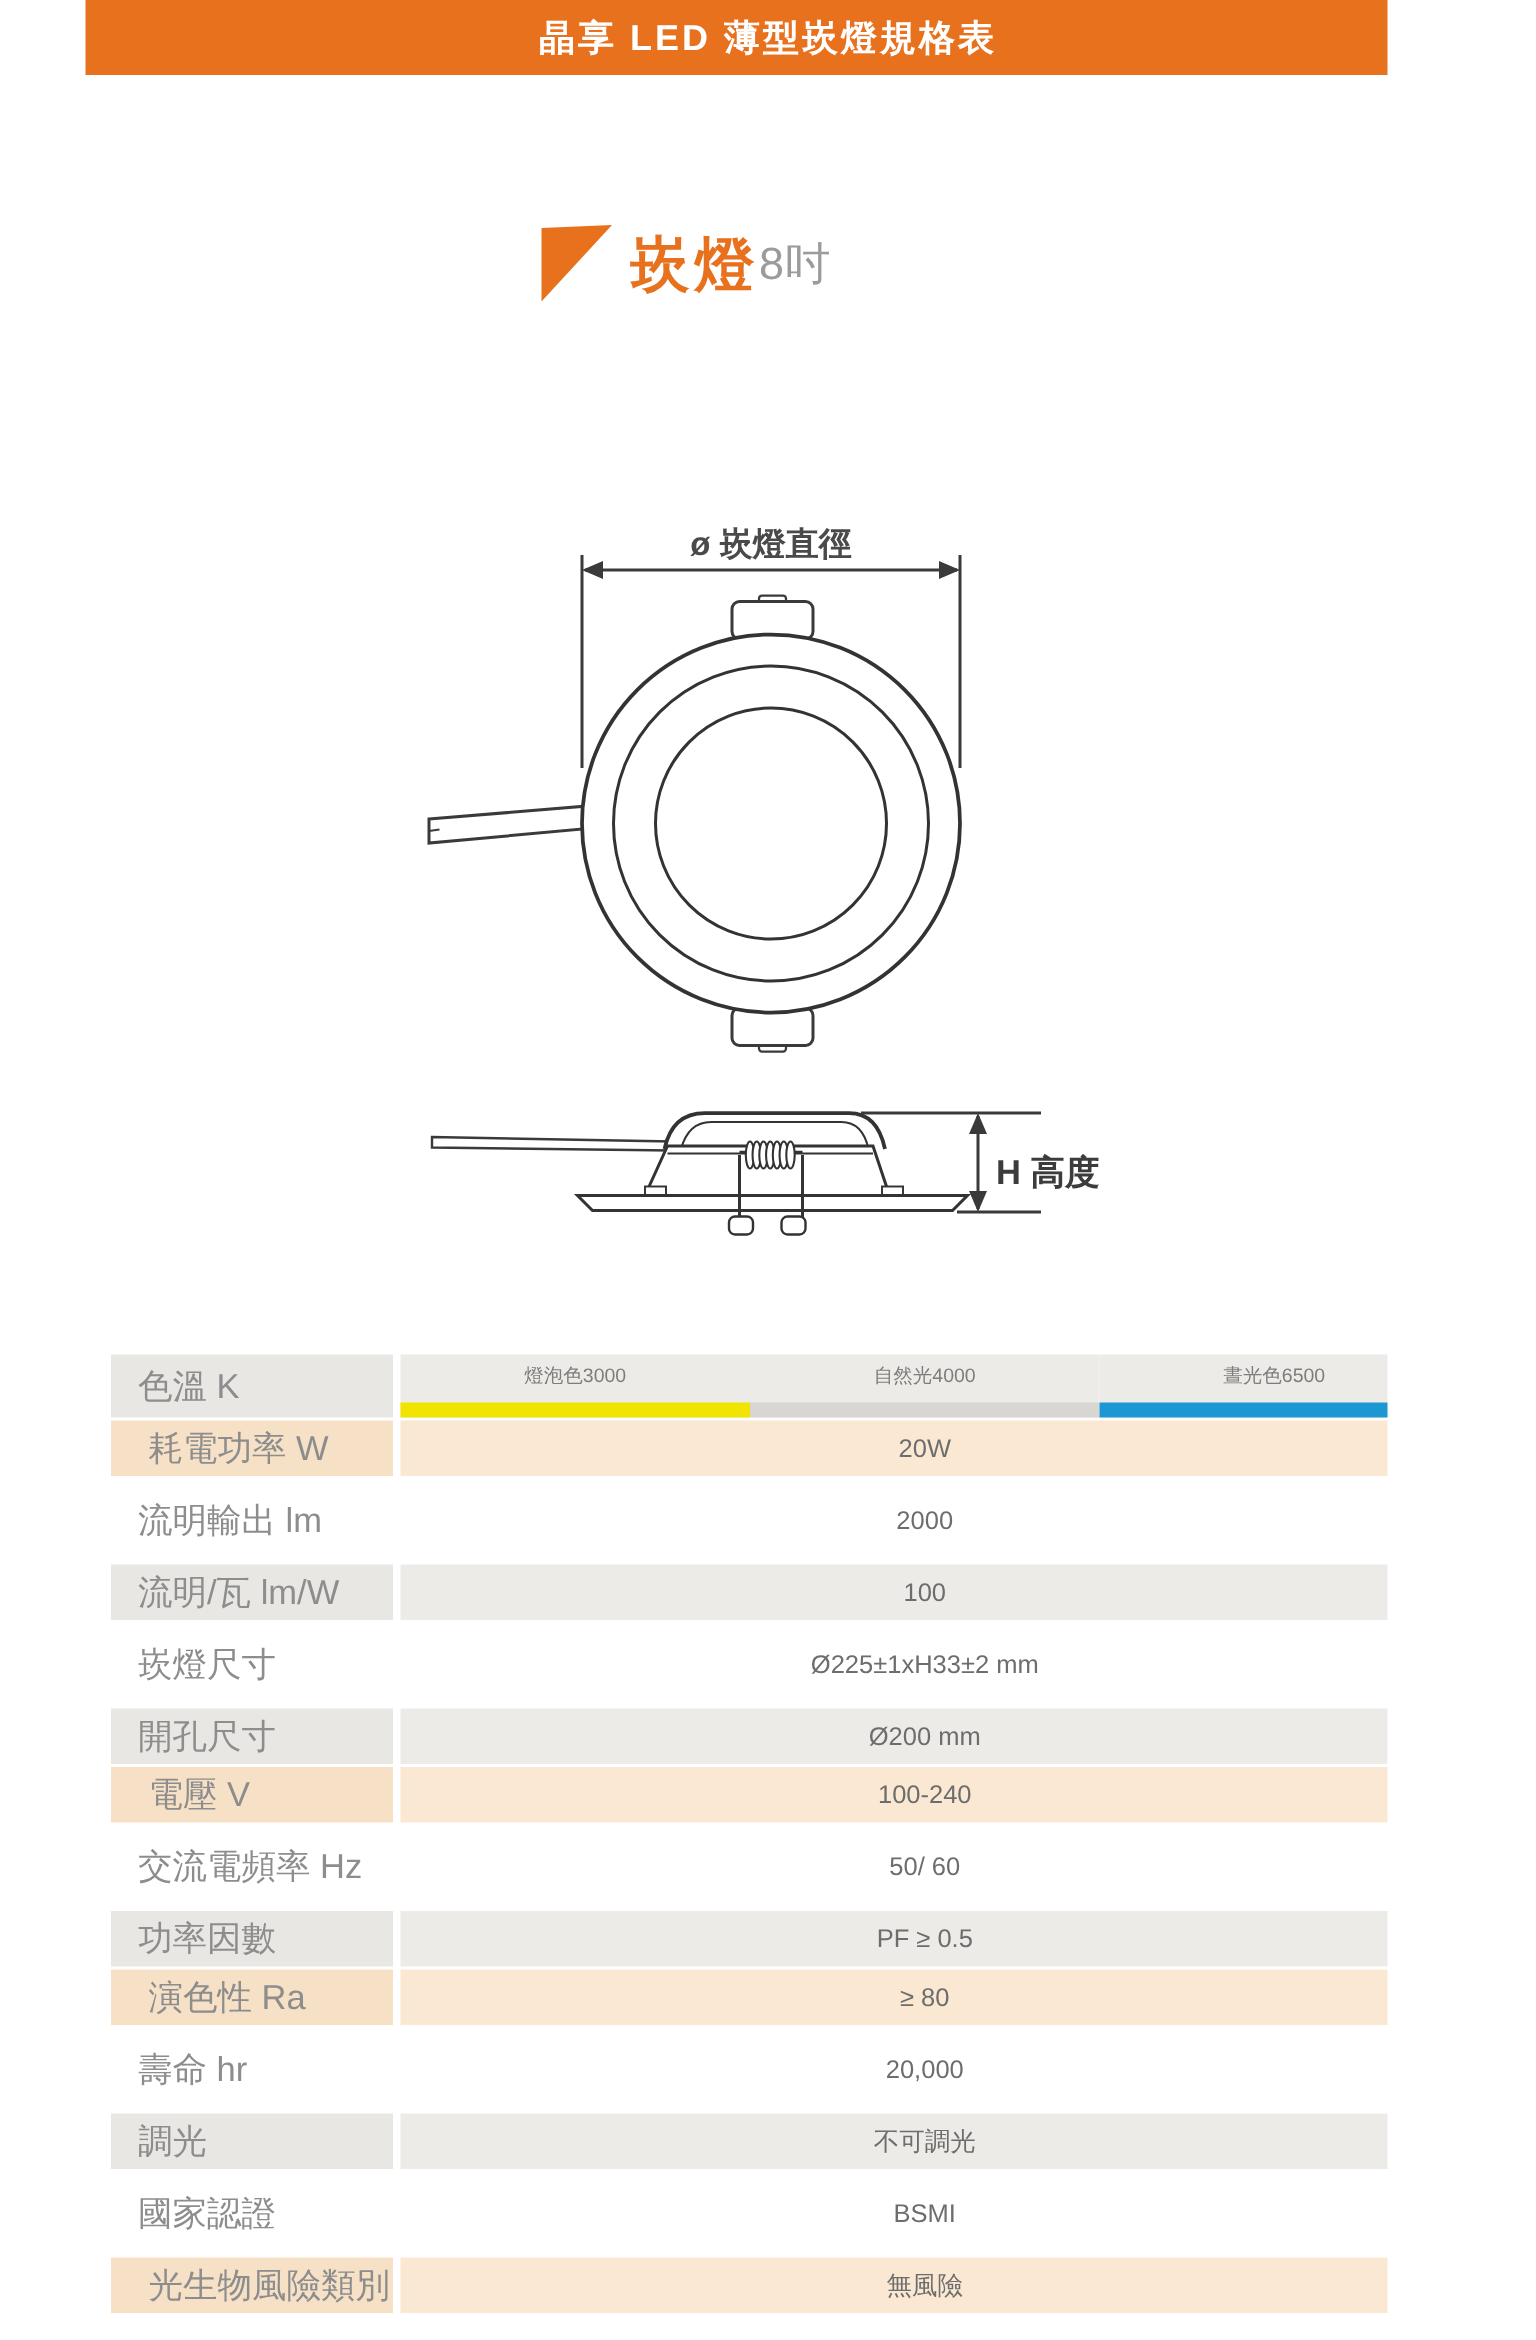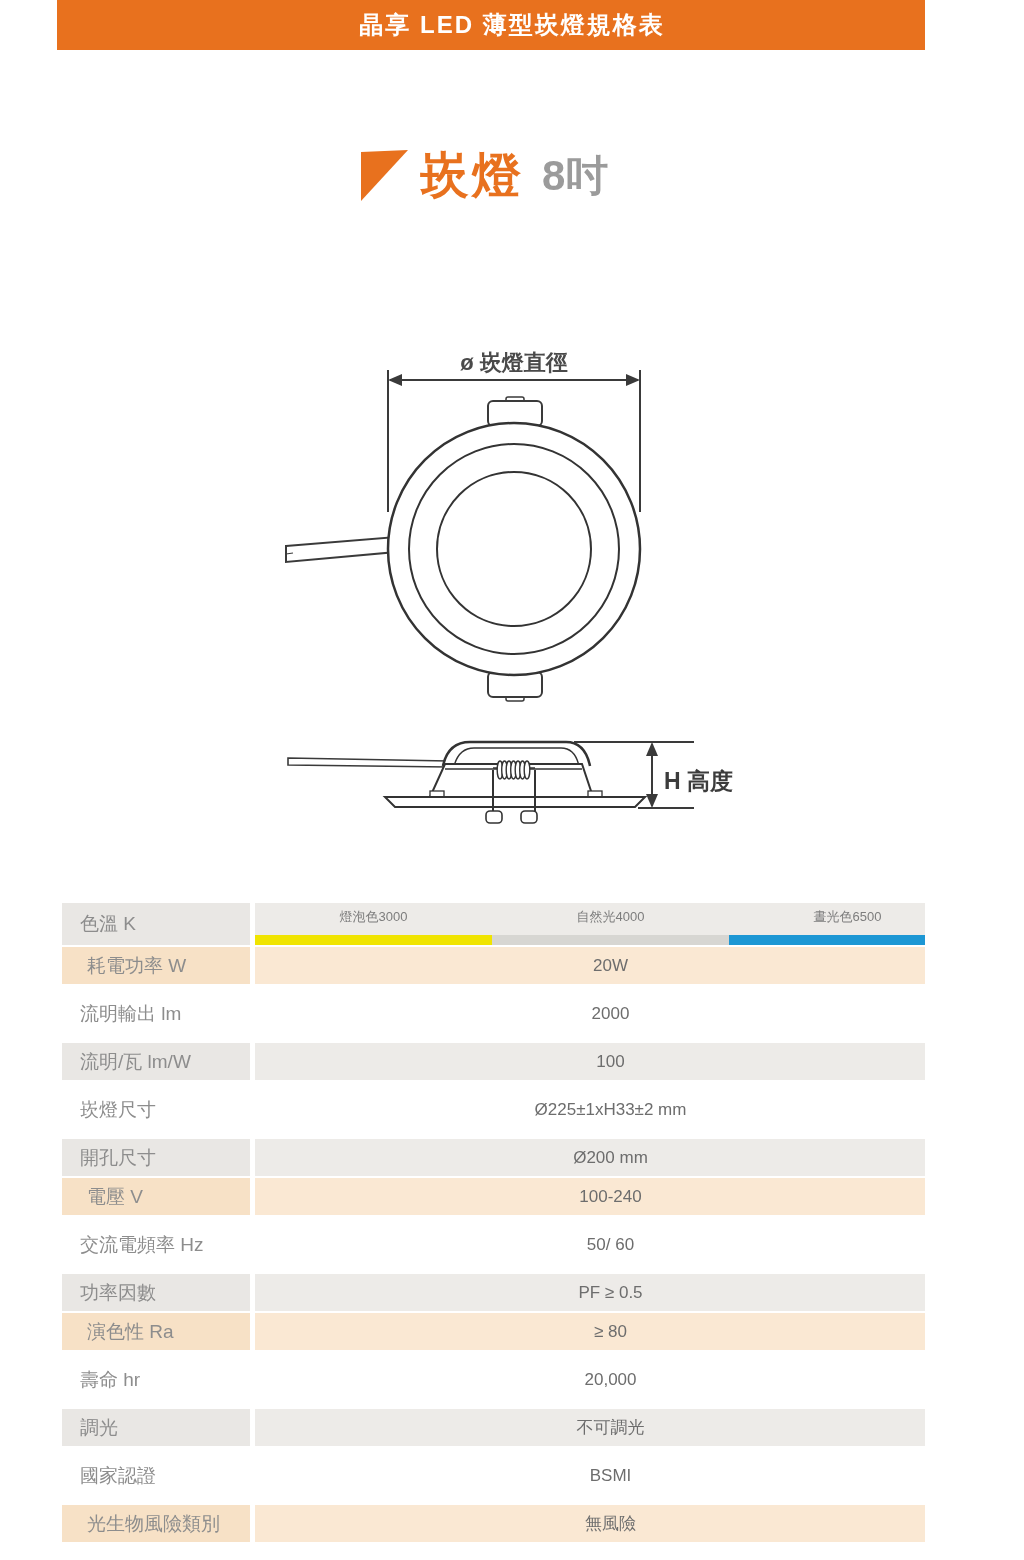--- a/index.html
+++ b/index.html
@@ -13,31 +13,31 @@
   body{margin:0;background:#ffffff;font-family:"Liberation Sans","DejaVu Sans",sans-serif;}
   .page{position:relative;width:925px;height:1560px;background:#ffffff;overflow:hidden;}
 
   
   .header-bar{position:absolute;left:57px;top:0;width:910px;height:50px;background:var(--orange);
     display:flex;align-items:center;justify-content:center;}
   .header-title{color:#ffffff;font-size:24px;font-weight:bold;letter-spacing:2px;}
 
   
   .section-title{position:absolute;left:356px;top:144px;height:64px;display:flex;align-items:center;}
-  .section-name{color:var(--orange);font-size:49px;font-weight:bold;letter-spacing:3px;margin-left:8px;}
-  .section-size{color:#9b9b9b;font-size:42px;font-weight:bold;margin-left:18px;letter-spacing:1px;}
+  .section-name{color:var(--orange);font-size:40px;font-weight:bold;letter-spacing:3px;margin-left:8px;}
+  .section-size{color:#9b9b9b;font-size:30px;font-weight:normal;letter-spacing:1px;}
 
   .drawing-top{position:absolute;left:268px;top:340px;}
   .drawing-side{position:absolute;left:258px;top:716px;}
 
   
   .spec-table{position:absolute;left:62px;top:903px;width:904px;}
   .row{display:flex;margin-bottom:2px;}
   .label-cell{width:188px;flex:none;margin-right:5px;display:flex;align-items:center;
-    padding-left:18px;font-size:19px;color:#8d8d8d;}
+    padding-left:18px;font-size:23px;color:#8d8d8d;margin-left:12px;}
   .value-cell{flex:1;display:flex;align-items:center;justify-content:center;
     font-size:17px;color:#6d6d6d;}
   .row.colored{height:37px;}
   .row.white{height:55px;justify-content:space-between;}
   .row.peach .label-cell{background:var(--peach-label);padding-left:25px;}
   .row.peach .value-cell{background:var(--peach-value);}
   .row.gray .label-cell{background:var(--gray-label);}
   .row.gray .value-cell{background:var(--gray-value);}
 
   

